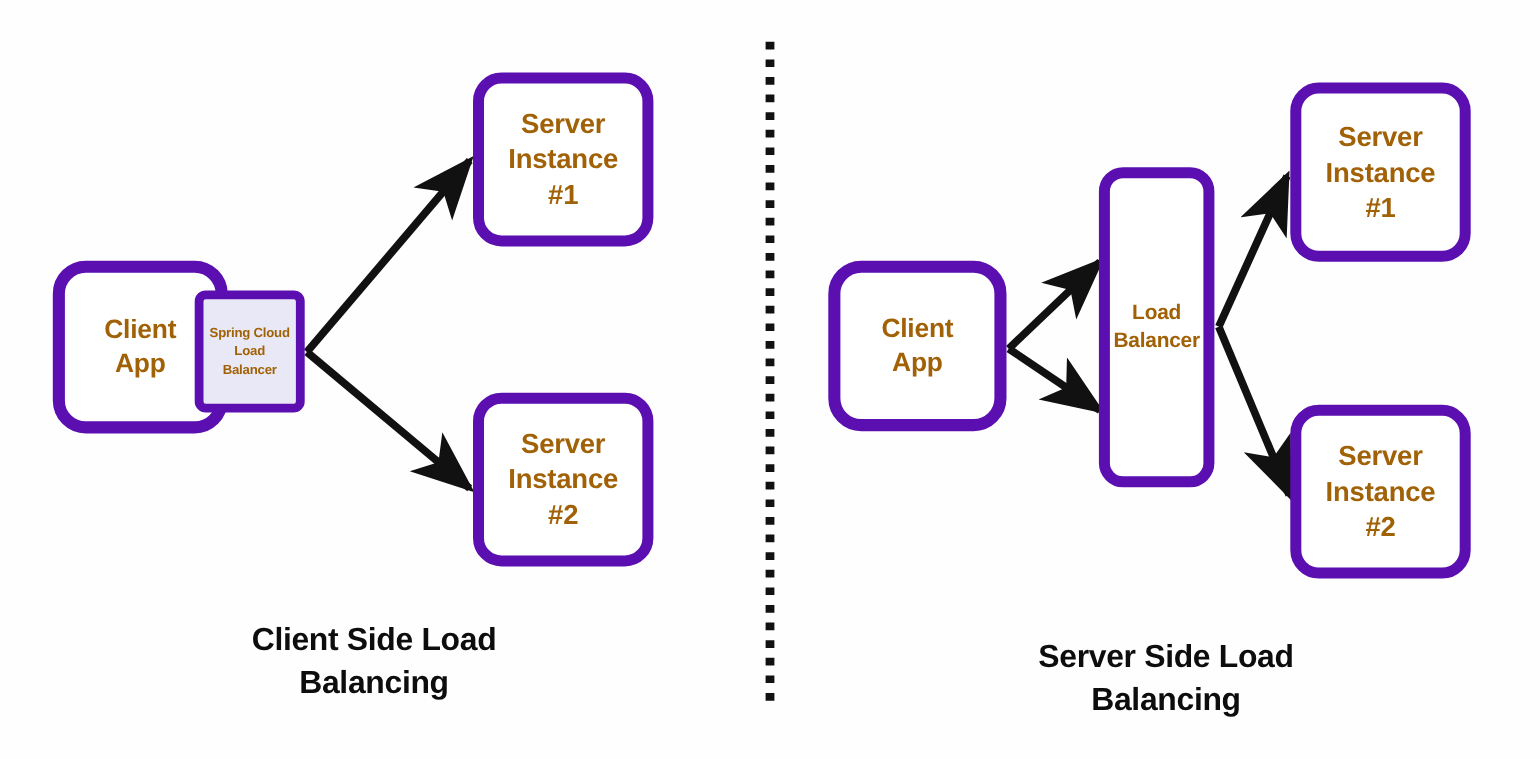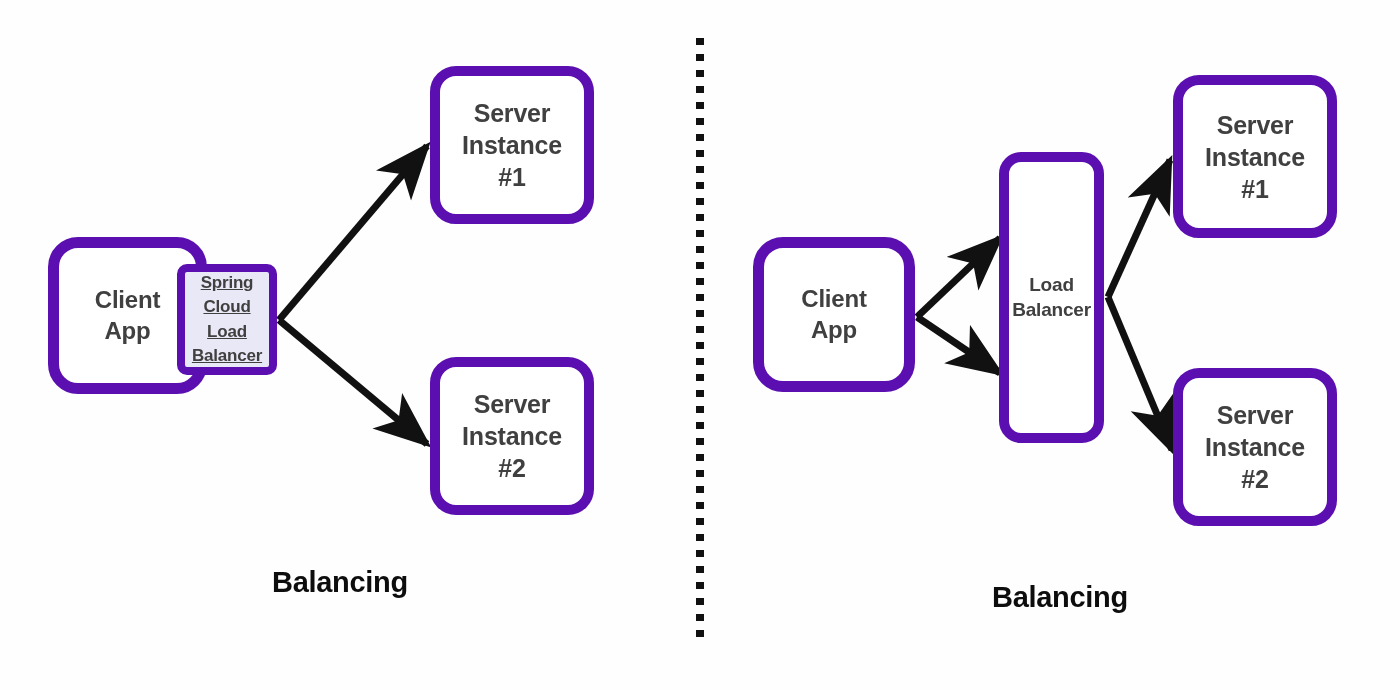--- a/index.html
+++ b/index.html
@@ -22,21 +22,21 @@
   .node {
     position: absolute;
     box-sizing: border-box;
     border-style: solid;
     border-color: #5B0FB0;
     background: #ffffff;
     display: flex;
     align-items: center;
     justify-content: center;
     text-align: center;
-    color: #404040;
+    color: #a16207;
     font-weight: bold;
     line-height: 1.28;
     letter-spacing: -0.2px;
   }
 
   .client-app {
     border-width: 11px;
     border-radius: 30px;
     font-size: 24px;
     z-index: 3;
@@ -46,24 +46,23 @@
     border-width: 10px;
     border-radius: 26px;
     font-size: 25px;
     z-index: 3;
   }
 
   .scl-balancer {
     border-width: 8px;
     border-radius: 10px;
     background: #E9E8F6;
-    font-size: 17px;
+    font-size: 12px;
     line-height: 1.42;
     z-index: 6;
-    text-decoration: underline;
   }
 
   .lb-column {
     border-width: 10px;
     border-radius: 22px;
     font-size: 19px;
     z-index: 3;
   }
 
   .node-label { display: block; padding: 0 4px; }
@@ -150,20 +149,21 @@
 
   <div class="node server-instance" style="left:430px; top:357px; width:164px; height:158px;">
     <span>
       <span class="node-label">Server</span>
       <span class="node-label">Instance</span>
       <span class="node-label">#2</span>
     </span>
   </div>
 
   <div class="caption" style="left:150px; top:563px; width:380px;">
+    <span class="node-label">Client Side Load</span>
     <span class="node-label">Balancing</span>
   </div>
 
   <div class="node client-app" style="left:753px; top:237px; width:162px; height:155px;">
     <span>
       <span class="node-label">Client</span>
       <span class="node-label">App</span>
     </span>
   </div>
 
@@ -184,16 +184,17 @@
 
   <div class="node server-instance" style="left:1173px; top:368px; width:164px; height:158px;">
     <span>
       <span class="node-label">Server</span>
       <span class="node-label">Instance</span>
       <span class="node-label">#2</span>
     </span>
   </div>
 
   <div class="caption" style="left:870px; top:578px; width:380px;">
+    <span class="node-label">Server Side Load</span>
     <span class="node-label">Balancing</span>
   </div>
 
 </div>
 
 </body></html>

